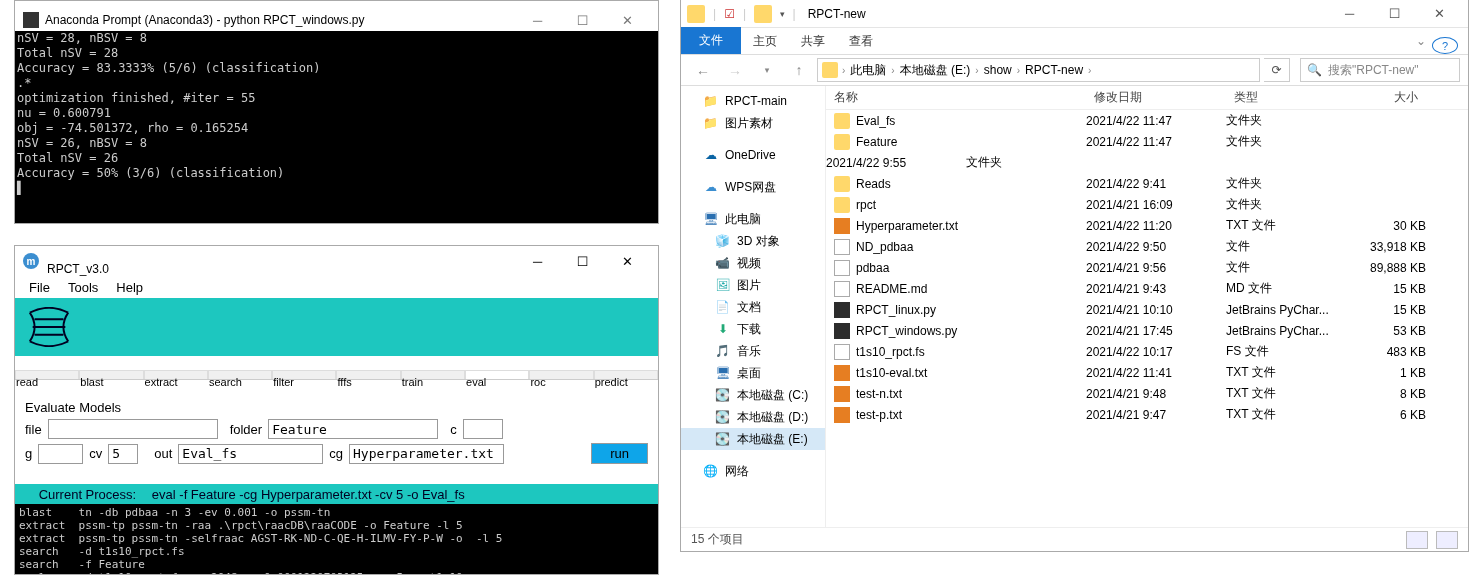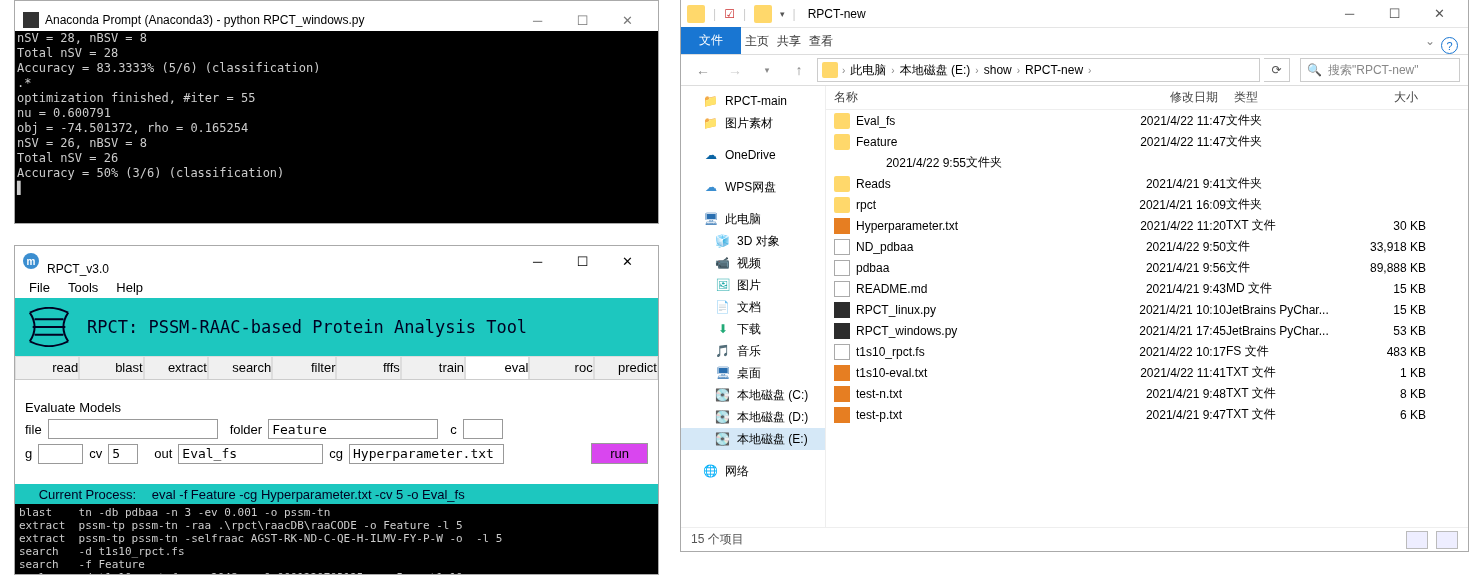--- a/index.html
+++ b/index.html
@@ -20,62 +20,62 @@
 #rpct .tb { height:30px; display:flex; align-items:center; padding:0 8px; gap:8px; }
 #rpct .tb .tico { width:16px; height:16px; border-radius:50%; background:#3b8ed0; display:flex; align-items:center; justify-content:center; color:#fff; font-size:10px; font-weight:bold; }
 #rpct .tb .ttl { font-size:12px; flex:1;margin-top:16px; }
 #rpct .tb .btns { display:flex; }
 #rpct .tb .btns div { width:45px; height:28px; display:flex; align-items:center; justify-content:center; font-size:13px; }
 #rpct .menu { height:22px; display:flex; gap:18px; padding:0 14px; align-items:center; font-size:13px; }
 #rpct .banner { height:58px; background:#1dc7bf; display:flex; align-items:center; padding:0 10px; gap:14px; }
 #rpct .banner svg { width:48px; height:40px; }
 #rpct .banner .title { font-family:Consolas,monospace; color:#002; font-size:17px; }
 #rpct .tabs { display:flex; border-bottom:1px solid #ccc; height:24px; }
-#rpct .tabs div { flex:1; text-align:right; font-size:13px; border:1px solid #ddd; border-bottom:none; background:#f0f0f0; line-height:22px; }
+#rpct .tabs div { flex:1; text-align:left; font-size:11px; border:1px solid #ddd; border-bottom:none; background:#f0f0f0; line-height:22px;margin-top:14px; }
 #rpct .tabs div.on { background:#fff; font-weight:400; }
 #rpct .sec { padding:20px 10px; font-size:13px; }
 #rpct .row { display:flex; align-items:center; gap:6px; margin-top:4px; }
 #rpct input[type=text] { border:1px solid #999; height:20px; padding:0 3px; font-size:13px; font-family:Consolas,monospace; }
-#rpct .runbtn { border:1px solid #999; background:#d946ef; padding:2px 18px; font-size:13px; }
+#rpct .runbtn { border:1px solid #999; background:#0ea5e9; padding:2px 18px; font-size:13px; }
 #rpct .cp { background:#1dc7bf; font-family:Consolas,monospace; font-size:13px; padding:3px 8px; color:#002; }
 #rpct .log { background:#000; color:#ccc; font-family:Consolas,monospace; font-size:11px; padding:2px 4px; white-space:pre; line-height:13px; position:absolute; bottom:0; left:0; right:0; height:70px; overflow:hidden; }
 
 
 #expl { left:680px; top:-1px; width:789px; height:553px; }
 #expl .qat { height:28px; background:#fff; display:flex; align-items:center; padding:0 6px; gap:8px; border-bottom:1px solid #e5e5e5; }
 #expl .qat .ficon { width:18px; height:18px; background:#ffd86b; border-radius:2px; }
 #expl .qat .sep { color:#ccc; }
 #expl .qat .down { color:#555; font-size:9px; }
 #expl .qat .tname { font-size:12px; margin-left:4px; }
 #expl .qat .spacer { flex:1; }
 #expl .qat .btns { display:flex; }
 #expl .qat .btns div { width:45px; height:26px; display:flex; align-items:center; justify-content:center; color:#555; font-size:13px; }
 #expl .ribtabs { height:26px; display:flex; align-items:end; gap:0; }
-#expl .ribtabs div { padding:4px 4px; font-size:12px; color:#333; }
+#expl .ribtabs div { padding:4px 12px; font-size:12px; color:#333; }
 #expl .ribtabs .file { background:#1976d2; color:#fff; padding:5px 18px; }
 #expl .ribtabs .hint { margin-left:auto; margin-right:10px; color:#1976d2; border:1px solid #1976d2; border-radius:50%; width:17px; height:17px; display:flex; align-items:center; justify-content:center; font-size:11px; }
 #expl .crumb { height:32px; border-top:1px solid #ddd; border-bottom:1px solid #ddd; display:flex; align-items:center; gap:4px; padding:0 8px; }
 #expl .crumb .navarr { width:28px; text-align:center; color:#888; font-size:14px; }
 #expl .crumb .addr { flex:1; border:1px solid #ccc; height:24px; display:flex; align-items:center; padding:0 4px; gap:2px; font-size:12px; }
 #expl .crumb .addr .fic { width:16px; height:16px; background:#ffd86b; border-radius:2px; margin-right:2px;}
 #expl .crumb .addr span.seg { padding:0 3px; }
 #expl .crumb .addr span.gt { color:#888; font-size:10px; }
 #expl .crumb .ref { width:26px; height:24px; border:1px solid #ccc; border-left:none; display:flex; align-items:center; justify-content:center; color:#555; }
 #expl .crumb .srch { width:160px; height:24px; border:1px solid #ccc; margin-left:6px; display:flex; align-items:center; padding:0 6px; color:#888; gap:6px; font-size:12px;}
 #expl .body { position:absolute; top:86px; left:0; right:0; bottom:24px; display:flex; }
 #expl .side { width:145px; border-right:1px solid #eee; padding:4px 0; overflow:hidden; font-size:12px; }
 #expl .side .item { display:flex; align-items:center; gap:6px; padding:3px 0 3px 22px; height:22px; }
 #expl .side .item.sel { background:#d5e8f7; }
 #expl .side .spacer { height:10px; }
 #expl .side .ic { width:16px; height:16px; display:flex; align-items:center; justify-content:center; font-size:12px; }
 #expl .files { flex:1; position:relative; }
 #expl .files .hdr { display:flex; border-bottom:1px solid #eee; height:24px; align-items:center; font-size:12px; color:#444; }
 #expl .files .hdr div { padding:0 8px; }
 #expl .c-name { width:260px; }
-#expl .c-date { width:140px;text-align:right; }
+#expl .c-date { width:140px; }
 #expl .c-type { width:120px; }
 #expl .c-size { width:80px; text-align:right; }
 #expl .files .row { display:flex; align-items:center; height:21px; font-size:12px; padding:0 0; }
 #expl .files .row .c-name { display:flex; align-items:center; gap:6px; padding-left:8px; }
 #expl .files .row .ic { width:16px; height:16px; display:inline-block; }
 #expl .ic-folder { background:#ffd86b; border-radius:2px; }
 #expl .ic-txt { background:#fff; border:1px solid #aaa; position:relative; }
 #expl .ic-py { background:#2c2c2c; }
 #expl .ic-orange { background:#e67e22; }
 #expl .status { position:absolute; bottom:0; left:0; right:0; height:24px; border-top:1px solid #eee; display:flex; align-items:center; padding:0 10px; font-size:12px; color:#555; gap:8px; }
@@ -120,21 +120,20 @@
   </div>
   <div class="menu" id="rpct-menu">
       <span>File</span>
       <span>Tools</span>
       <span>Help</span>
     </div>
   <div class="banner">
     <svg viewBox="0 0 50 40">
         <path d="M5 5 Q15 20 5 35 M45 5 Q35 20 45 35 M5 5 Q25 -5 45 5 M5 35 Q25 45 45 35 M10 12 L40 12 M8 20 L42 20 M10 28 L40 28" stroke="#002" stroke-width="2" fill="none"></path>
       </svg>
-    <div class="title">RPCT: PSSM-RAAC-based Protein Analysis Tool</div>
   </div>
   <div class="tabs" id="rpct-tabs">
       <div>read</div>
       <div>blast</div>
       <div>extract</div>
       <div>search</div>
       <div>filter</div>
       <div>fffs</div>
       <div>train</div>
       <div class="on">eval</div>
@@ -323,21 +322,21 @@
           <div class="row">
             <div class="c-date">2021/4/22 9:55</div>
             <div class="c-type">文件夹</div>
             <div class="c-size"></div>
           </div>
           <div class="row">
             <div class="c-name">
               <span class="ic ic-folder"></span>
               <span>Reads</span>
             </div>
-            <div class="c-date">2021/4/21 9:41</div>
+            <div class="c-date">2021/4/22 9:41</div>
             <div class="c-type">文件夹</div>
             <div class="c-size"></div>
           </div>
           <div class="row">
             <div class="c-name">
               <span class="ic ic-folder"></span>
               <span>rpct</span>
             </div>
             <div class="c-date">2021/4/21 16:09</div>
             <div class="c-type">文件夹</div>

